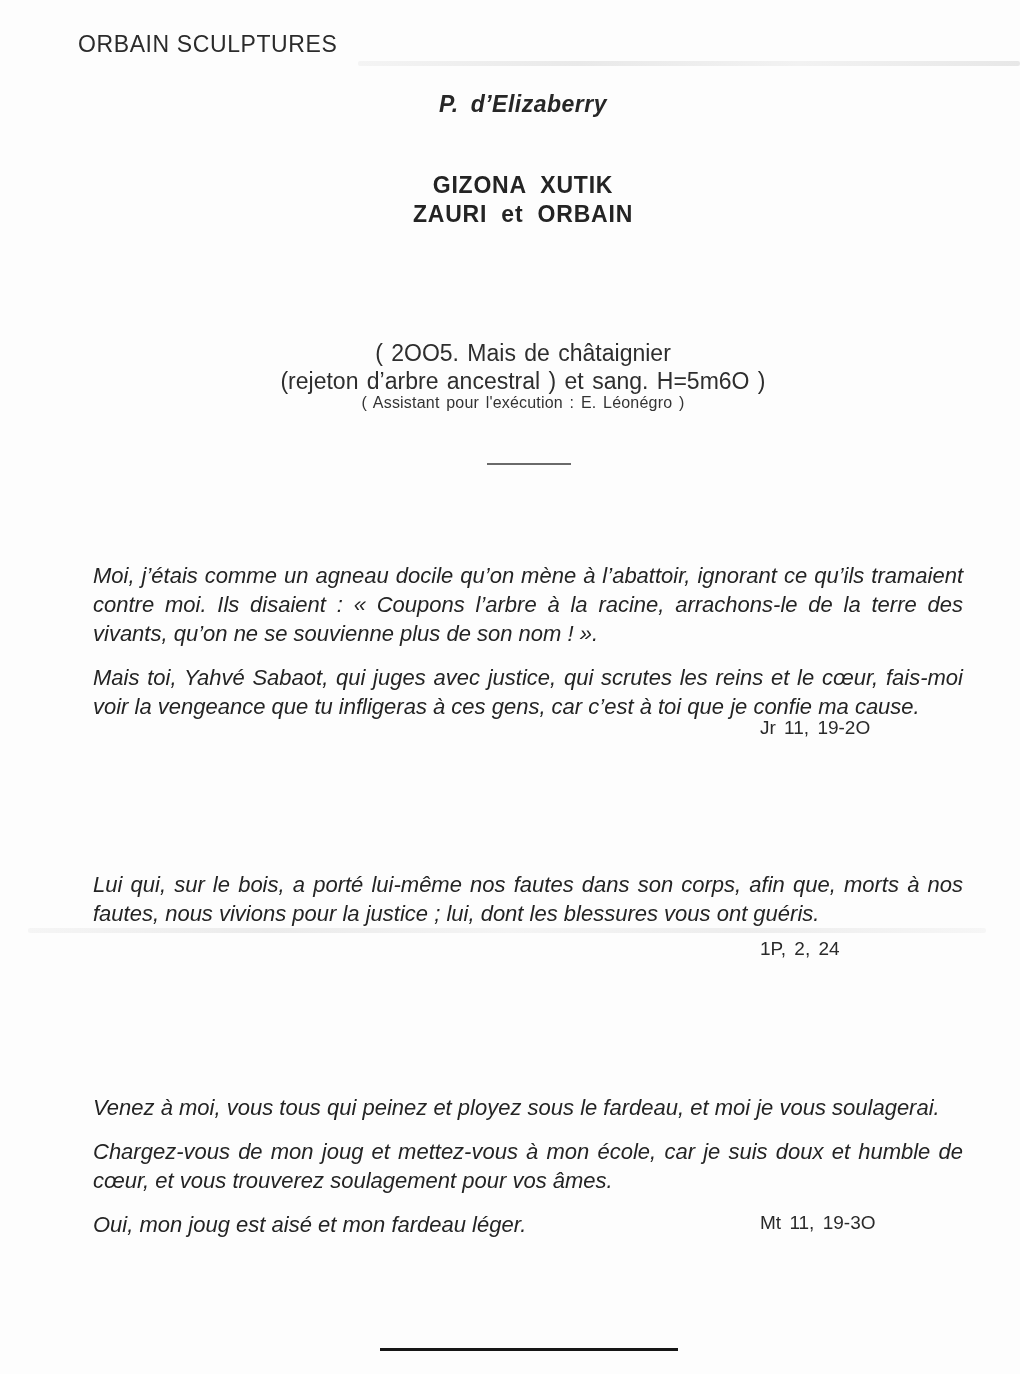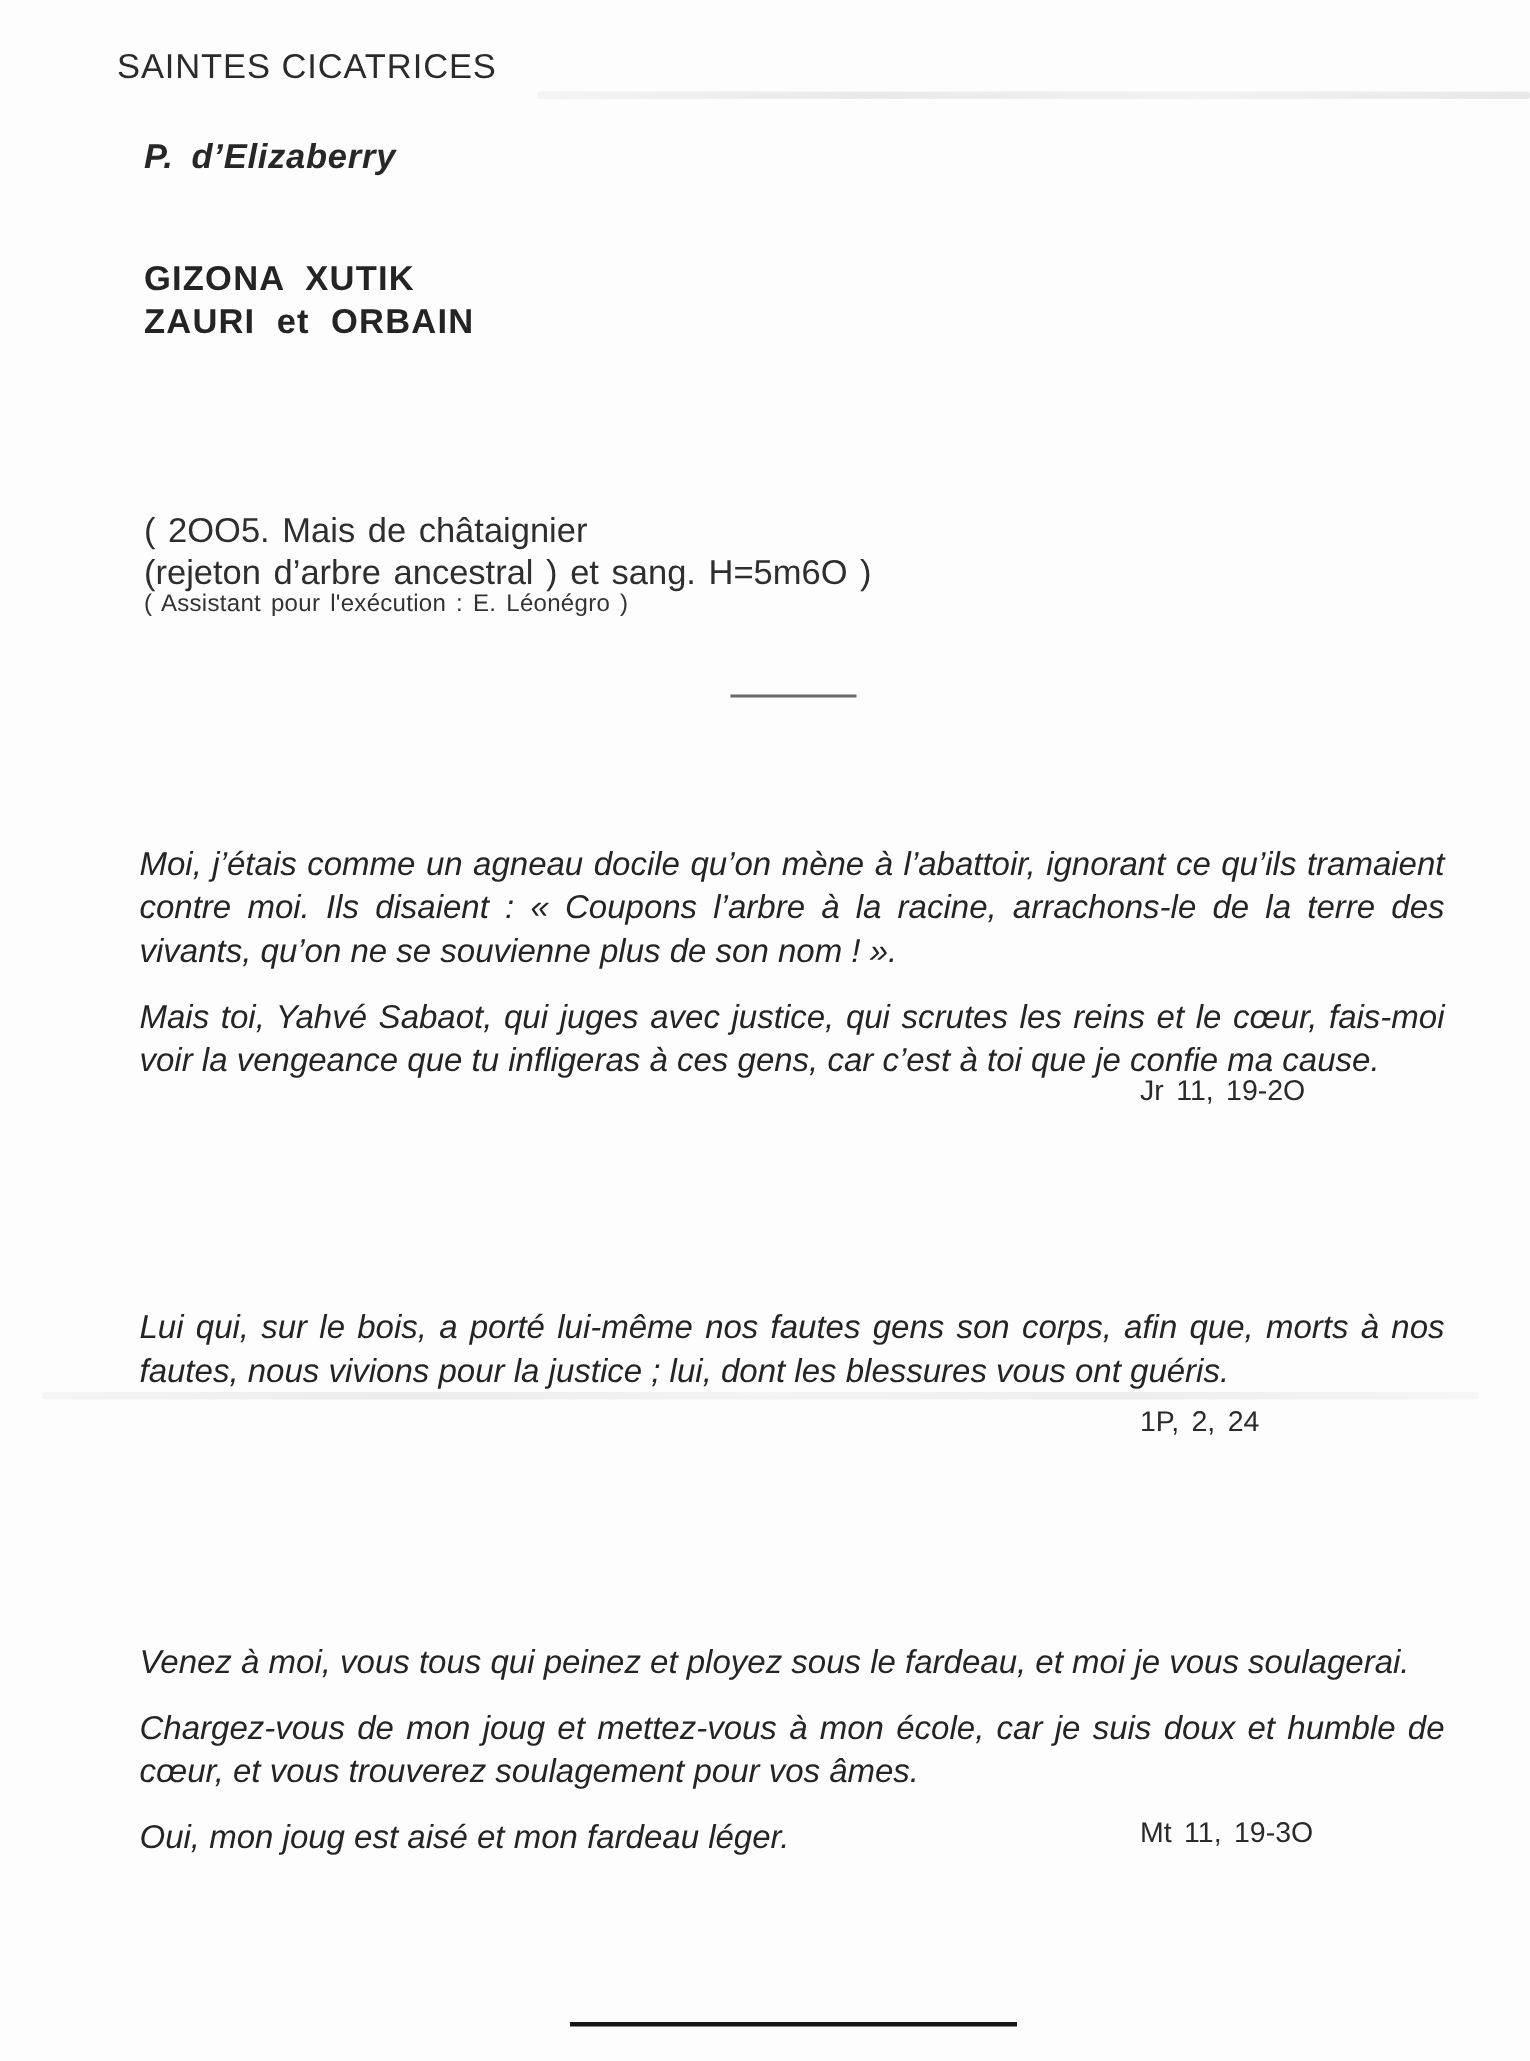--- a/index.html
+++ b/index.html
@@ -17,22 +17,23 @@
     position: absolute;
     top: 31px;
     left: 78px;
     font-size: 23px;
     letter-spacing: 0.6px;
     color: #2b2b2b;
     white-space: pre-wrap;
   }
   .center-col {
     position: absolute;
-    left: 96px;
+    left: 72px;
     width: 902px;
+    text-align: center;
   }
   .author-name {
     top: 91px;
     font-size: 23px;
     font-weight: bold;
     font-style: italic;
     letter-spacing: 0.5px;
     word-spacing: 5px;
     color: #272727;
   }
@@ -128,21 +129,21 @@
     width: 958px;
     height: 5px;
     background: linear-gradient(90deg, #f5f5f5, #ebebeb, #f4f4f4, #ededed, #f6f6f6);
   }
 </style>
 </head>
 <body>
 
 <div class="page">
 
-  <div class="doc-header">SAINTES CICATRICES</div>
+  <div class="doc-header">ORBAIN SCULPTURES</div>
 
   <div class="scan-artifact artifact-top"></div>
 
   <div class="center-col author-name">P.  d’Elizaberry</div>
 
   <div class="center-col work-title">
     <div>GIZONA XUTIK</div>
     <div>ZAURI  et  ORBAIN</div>
   </div>
 
@@ -156,21 +157,21 @@
 
   <div class="divider divider-top"></div>
 
   <div class="quote-block quote-1">
     <p>Moi, j’étais comme un agneau docile qu’on mène à l’abattoir, ignorant ce qu’ils tramaient contre moi. Ils disaient : « Coupons l’arbre à la racine, arrachons-le de la terre des vivants, qu’on ne se souvienne plus de son nom ! ».</p>
     <p>Mais toi, Yahvé Sabaot,  qui juges avec justice, qui scrutes les reins et le cœur,  fais-moi voir la vengeance que tu infligeras à ces gens,  car c’est à toi que je confie ma cause.</p>
   </div>
   <div class="citation citation-1">Jr 11, 19-2O</div>
 
   <div class="quote-block quote-2">
-    <p>Lui qui,  sur le bois, a porté lui-même nos fautes gens son corps, afin que, morts à nos fautes, nous vivions pour la justice ;  lui, dont les blessures vous ont guéris.</p>
+    <p>Lui qui,  sur le bois, a porté lui-même nos fautes dans son corps, afin que, morts à nos fautes, nous vivions pour la justice ;  lui, dont les blessures vous ont guéris.</p>
   </div>
   <div class="scan-artifact artifact-middle"></div>
   <div class="citation citation-2">1P,  2, 24</div>
 
   <div class="quote-block quote-3">
     <p>Venez à moi, vous tous qui peinez et ployez sous le fardeau, et moi je vous soulagerai.</p>
     <p>Chargez-vous de mon joug et mettez-vous à mon école, car je suis doux et humble de cœur, et vous trouverez soulagement pour vos âmes.</p>
     <p>Oui,  mon joug est aisé et mon fardeau léger.</p>
   </div>
   <div class="citation citation-3">Mt 11,  19-3O</div>

